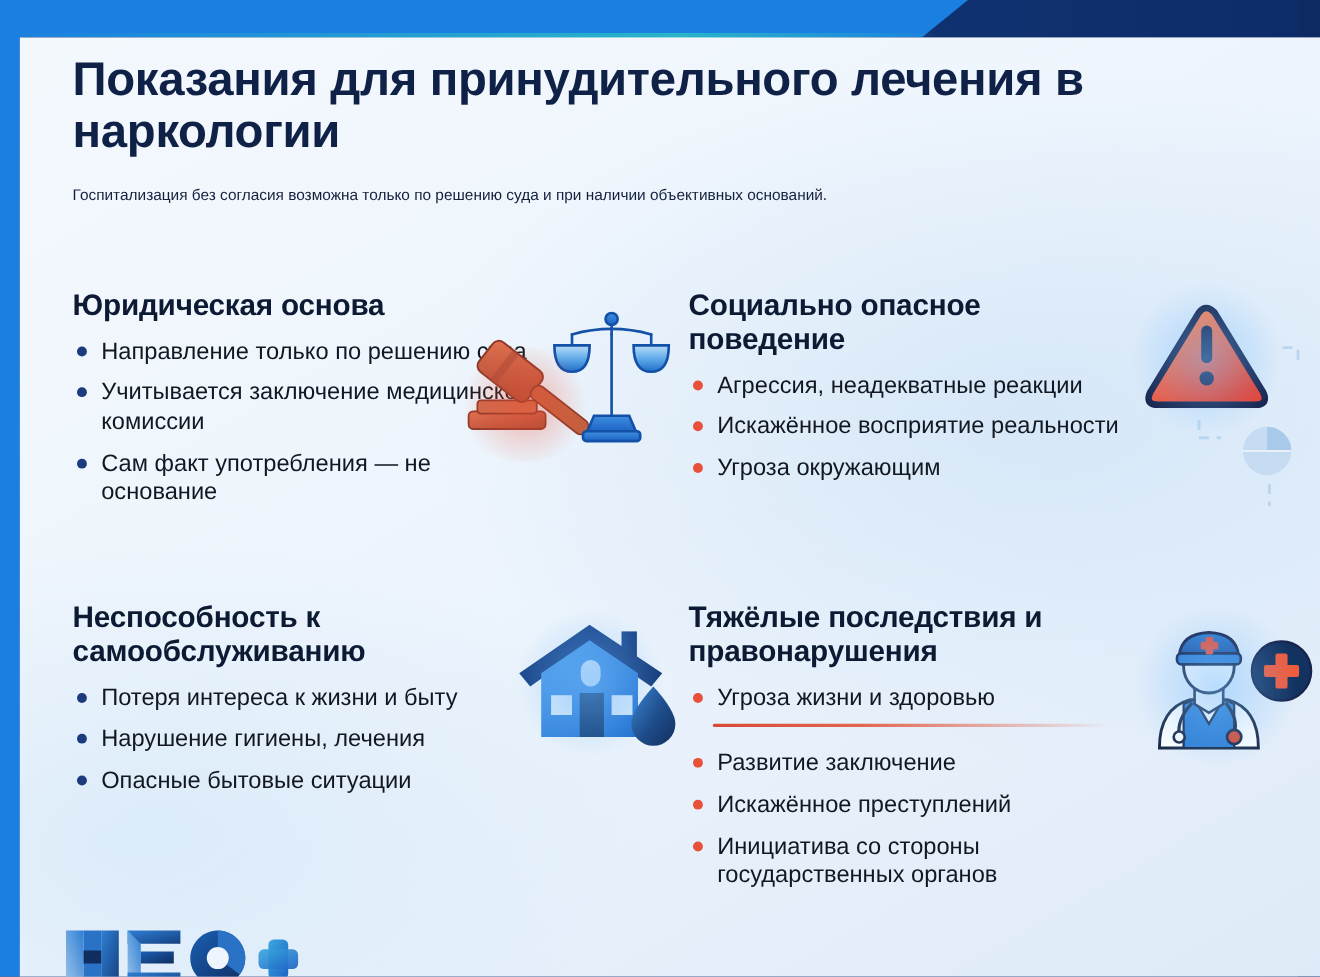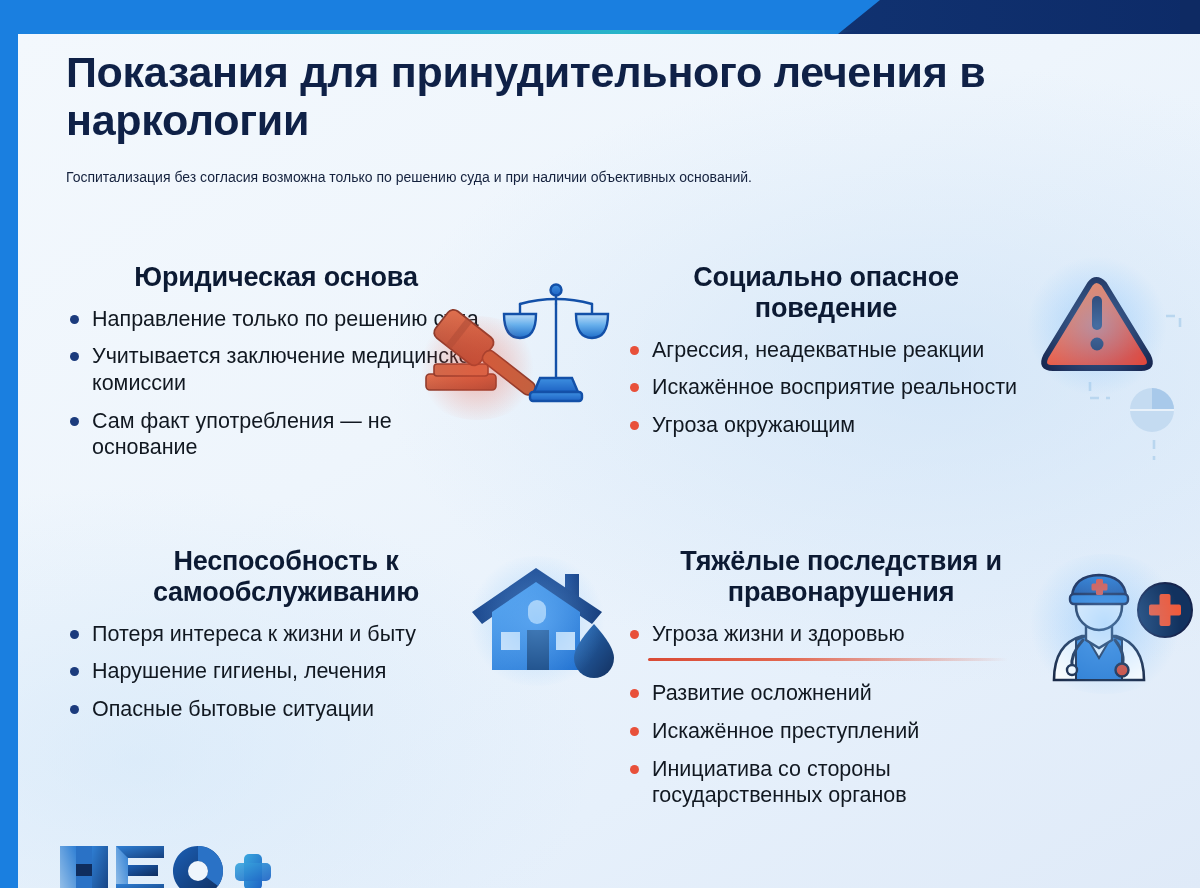--- a/index.html
+++ b/index.html
@@ -60,21 +60,20 @@
     width: 960px;
     font-size: 14px; line-height: 1.38;
     color: #14213d; font-weight: 400;
   }
   
   .block { position: absolute; }
   .block-heading {
     font-size: 27px; font-weight: 700; line-height: 1.14;
     color: #0c1a33; letter-spacing: -.2px;
     margin-bottom: 13px;
-    text-align: center;
   }
   .bullets { list-style: none; }
   .bullets li {
     position: relative;
     padding-left: 26px;
     font-size: 21.5px; line-height: 1.24;
     color: #111821;
     margin-bottom: 11px;
   }
   .bullets li::before {
@@ -160,21 +159,21 @@
       </ul>
     </section>
 
     <section class="block" id="block-severe">
       <h2 class="block-heading">Тяжёлые последствия и правонарушения</h2>
       <ul class="bullets dots-red">
         <li>Угроза жизни и здоровью</li>
       </ul>
       <div class="divider-red"></div>
       <ul class="bullets dots-red">
-        <li>Развитие осложнений</li>
+        <li>Развитие заключение</li>
         <li>Искажённое преступлений</li>
         <li>Инициатива со стороны государственных органов</li>
       </ul>
     </section>
 
     <div class="icon-wrap" id="icon-legal">
       <div class="glow-red" style="left:-6px; top:38px; width:130px; height:104px;"></div>
       <svg width="200" height="130" viewBox="0 0 200 130">
         <defs>
           <linearGradient id="gavGrad" x1="0" y1="0" x2="1" y2="1">

